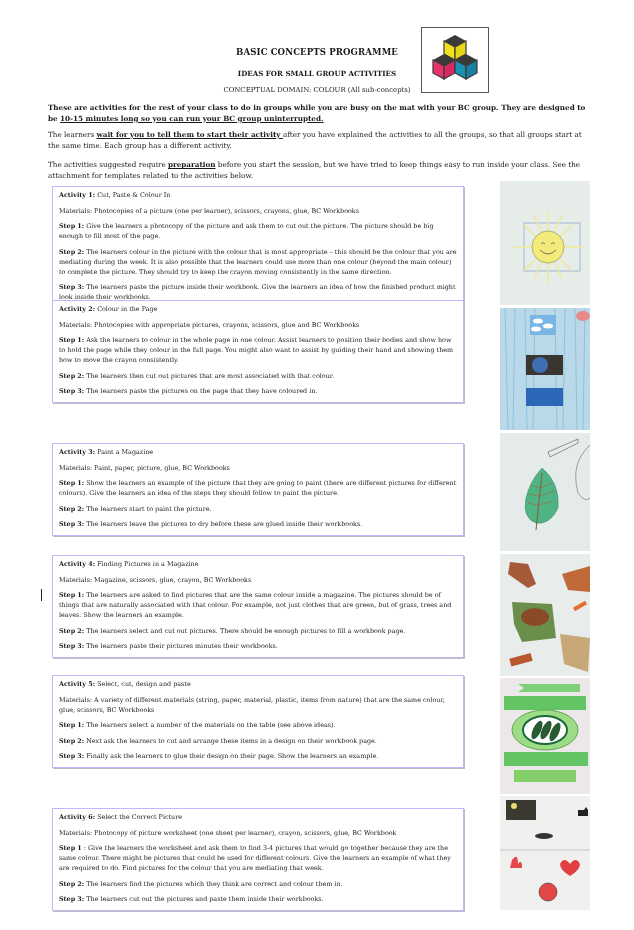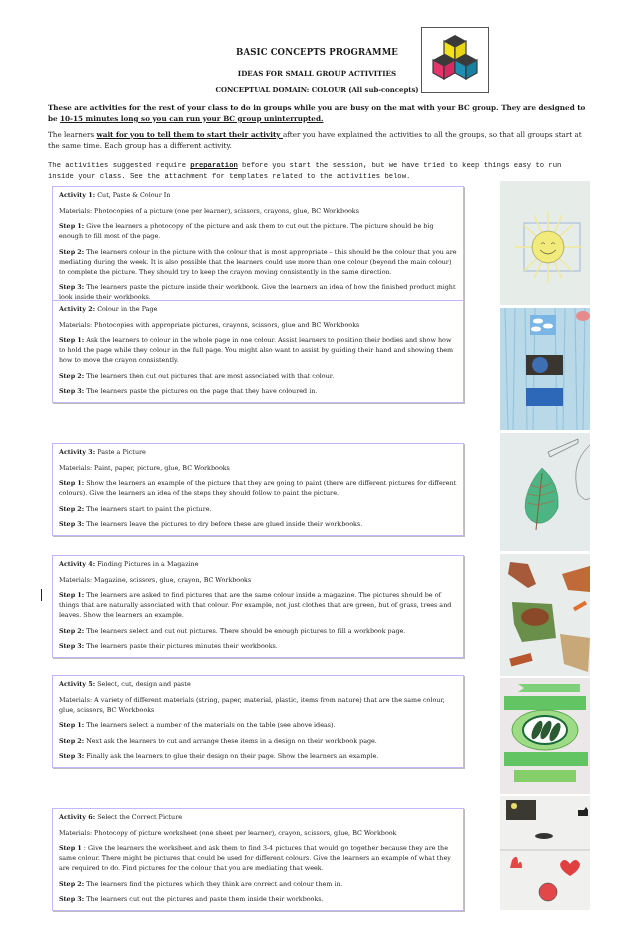--- a/index.html
+++ b/index.html
@@ -1,21 +1,21 @@
 <!DOCTYPE html>
 <html><head>
 <meta charset="utf-8">
 <style>
   html, body { margin:0; padding:0; background:#ffffff; }
   body { width:634px; height:930px; position:relative; overflow:hidden;
          font-family:"DejaVu Serif","Liberation Serif",serif; color:#1a1a1a; }
   .hdr { position:absolute; left:0; width:634px; text-align:center; }
   .t1 { top:47px; left:0; width:634px; font-size:8.6px; font-weight:bold; letter-spacing:0.1px; }
   .t2 { top:69px; font-size:7.1px; font-weight:bold; }
-  .t3 { top:86px; font-size:6.9px;font-weight:bold; }
+  .t3 { top:86px; font-size:6.9px; }
   .logo { position:absolute; left:421px; top:27px; width:66px; height:64px; border:1px solid #555; background:#fff; }
   .intro { position:absolute; left:48px; width:540px; font-size:7.2px; line-height:10.6px; }
   .intro b { text-decoration:underline; }
   .box { position:absolute; left:52px; width:412px; border:1px solid #c4b5fd;
          box-shadow:1px 1px 0 #bdbdbd; background:#fff; padding:0 6px; box-sizing:border-box;
          font-size:6.4px; line-height:10px; }
   .box p { margin:0 0 5.5px 0; }
   .box .ttl { margin-top:3px; }
   .lab { font-weight:bold; }
   .photo { position:absolute; left:500px; width:90px; overflow:hidden; }
@@ -44,21 +44,21 @@
     <polygon points="44,38 55,32 55,45 44,51" fill="#17809f" stroke="#3a3a3a" stroke-width="1.2"></polygon>
   </svg>
 </div>
 
 <div class="intro" style="top:103px;font-weight:bold;">
   <span>These are activities for the rest of your class to do in groups while you are busy on the mat with your BC group. They are designed to be </span><b>10-15 minutes long so you can run your BC group uninterrupted.</b><span></span>
 </div>
 <div class="intro" style="top:130px;">
   <span>The learners </span><b>wait for you to tell them to start their activity </b><span>after you have explained the activities to all the groups, so that all groups start at the same time.  Each group has a different activity.</span>
 </div>
-<div class="intro" style="top:160px;font-family:Liberation Mono, monospace;">
+<div class="intro" style="top:160px;">
   <span>The activities suggested require </span><b>preparation</b><span> before you start the session, but we have tried to keep things easy to run inside your class. See the attachment for templates related to the activities below.</span>
 </div>
 
 <div class="cursor"></div>
 
 <div id="activities">
     <div class="box" style="top: 186px;">
       <p class="ttl"><span class="lab">Activity 1:</span> <span>Cut, Paste &amp; Colour In</span></p>
       <p>Materials: Photocopies of a picture (one per learner), scissors, crayons, glue, BC Workbooks</p>
       <p><span class="lab">Step 1:</span> <span>Give the learners a photocopy of the picture and ask them to cut out the picture. The picture should be big enough to fill most of the page.</span></p>
@@ -66,21 +66,21 @@
       <p><span class="lab">Step 3:</span> <span>The learners paste the picture inside their workbook. Give the learners an idea of how the finished product might look inside their workbooks.</span></p>
     </div>
     <div class="box" style="top: 300px;">
       <p class="ttl"><span class="lab">Activity 2:</span> <span>Colour in the Page</span></p>
       <p>Materials: Photocopies with appropriate pictures, crayons, scissors, glue and BC Workbooks</p>
       <p><span class="lab">Step 1:</span> <span>Ask the learners to colour in the whole page in one colour. Assist learners to position their bodies and show how to hold the page while they colour in the full page. You might also want to assist by guiding their hand and showing them how to move the crayon consistently.</span></p>
       <p><span class="lab">Step 2:</span> <span> The learners then cut out pictures that are most associated with that colour.</span></p>
       <p><span class="lab">Step 3:</span> <span>The learners paste the pictures on the page that they have coloured in.</span></p>
     </div>
     <div class="box" style="top: 443px;">
-      <p class="ttl"><span class="lab">Activity 3:</span> <span>Paste a Picture</span></p>
+      <p class="ttl"><span class="lab">Activity 3:</span> <span>Paint a Magazine</span></p>
       <p>Materials: Paint, paper, picture, glue, BC Workbooks</p>
       <p><span class="lab">Step 1:</span> <span>Show the learners an example of the picture that they are going to paint (there are different pictures for different colours). Give the learners an idea of the steps they should follow to paint the picture.</span></p>
       <p><span class="lab">Step 2:</span> <span> The learners start to paint the picture.</span></p>
       <p><span class="lab">Step 3:</span> <span>The learners leave the pictures to dry before these are glued inside their workbooks.</span></p>
     </div>
     <div class="box" style="top: 555px;">
       <p class="ttl"><span class="lab">Activity 4:</span> <span>Finding Pictures in a Magazine</span></p>
       <p>Materials: Magazine, scissors, glue, crayon, BC Workbooks</p>
       <p><span class="lab">Step 1:</span> <span>The learners are asked to find pictures that are the same colour inside a magazine. The pictures should be of things that are naturally associated with that colour. For example, not just clothes that are green, but of grass, trees and leaves. Show the learners an example.</span></p>
       <p><span class="lab">Step 2:</span> <span>The learners select and cut out pictures. There should be enough pictures to fill a workbook page.</span></p>

